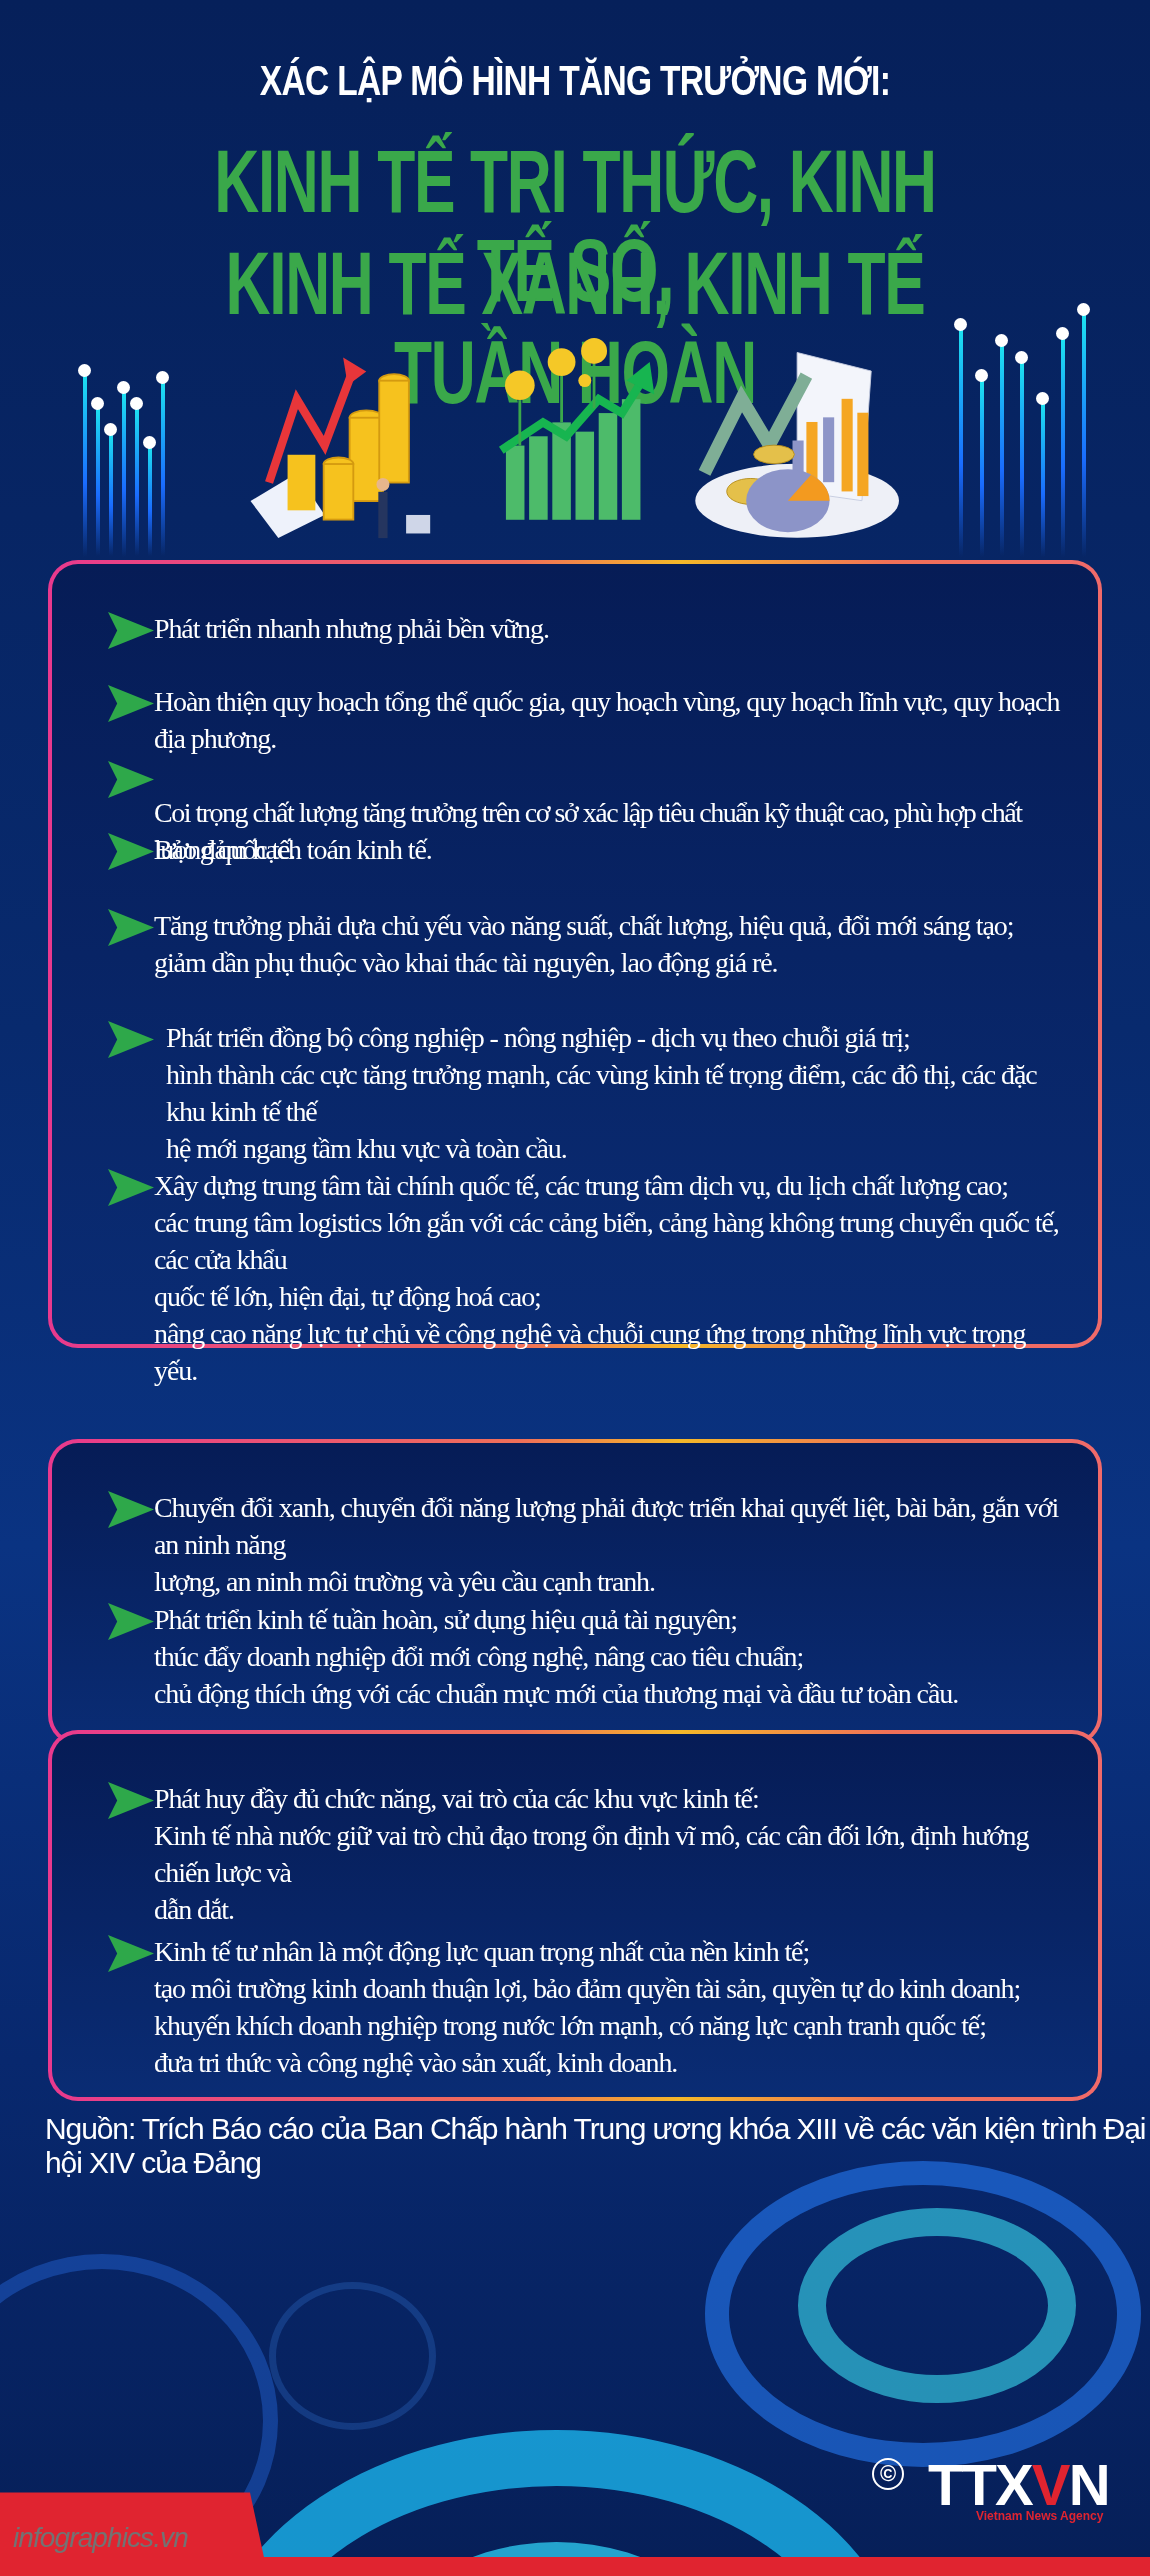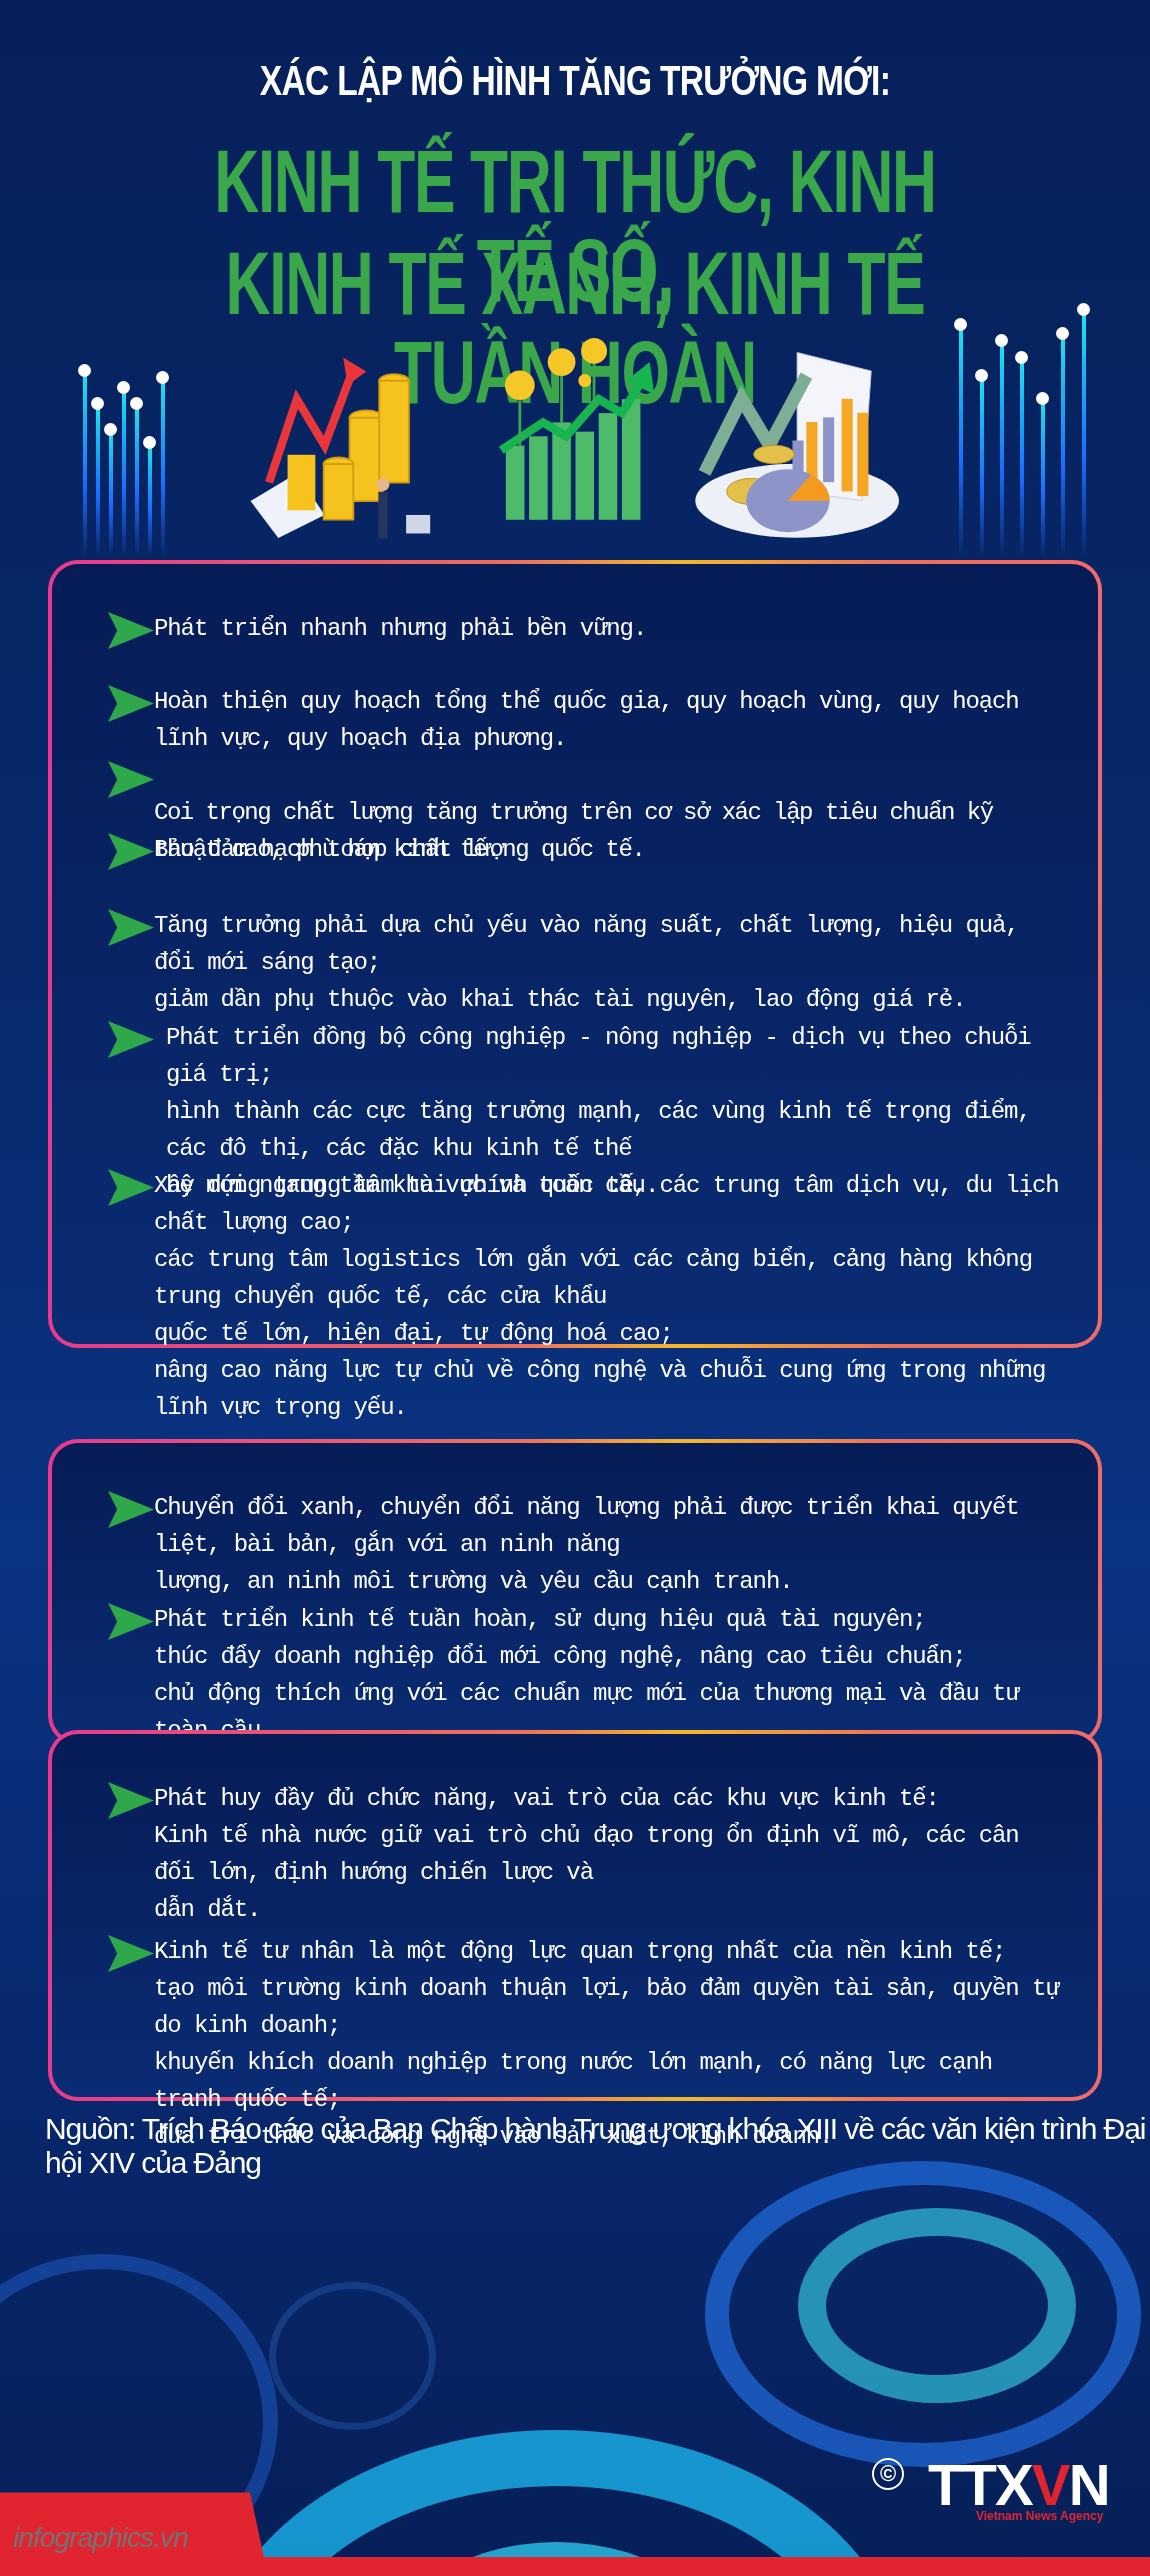--- a/index.html
+++ b/index.html
@@ -25,21 +25,21 @@
     position: absolute; left: 48px; width: 1054px; border-radius: 30px;
     border: 4.6px solid transparent;
     background:
       linear-gradient(180deg, #061c56, #0a2c74) padding-box,
       linear-gradient(90deg, #e8398e 0%, #f07058 45%, #f5b829 60%, #f07058 80%, #f06a6a 100%) border-box;
     box-sizing: border-box;
   }
   .item { position: absolute; left: 56px; right: 28px; display: flex; align-items: flex-start; }
   .arrow { width: 46px; flex: 0 0 46px; height: 37px; margin-top: 1.9px; }
   .item-text {
-    font-family: Liberation Mono, monospace; font-size: 24px; line-height: 37px;
+    font-family: Liberation Serif, serif; font-size: 28px; line-height: 37px;
     color: #ffffff; transform-origin: left top; white-space: pre-line;
     letter-spacing: -1.1px;
   }
   .source {
     position: absolute; top: 2112px; left: 45px; font-size: 30px; letter-spacing: -1.1px; color: #fff;
   }
   .footer-bar { position: absolute; left: 0; bottom: 0; width: 1150px; height: 18.6px; background: #e02430; }
   .footer-tab {
     position: absolute; left: 0; bottom: 18.6px; width: 264px; height: 65px; background: #e02430;
     clip-path: polygon(0 0, 250px 0, 264px 65px, 0 65px);

